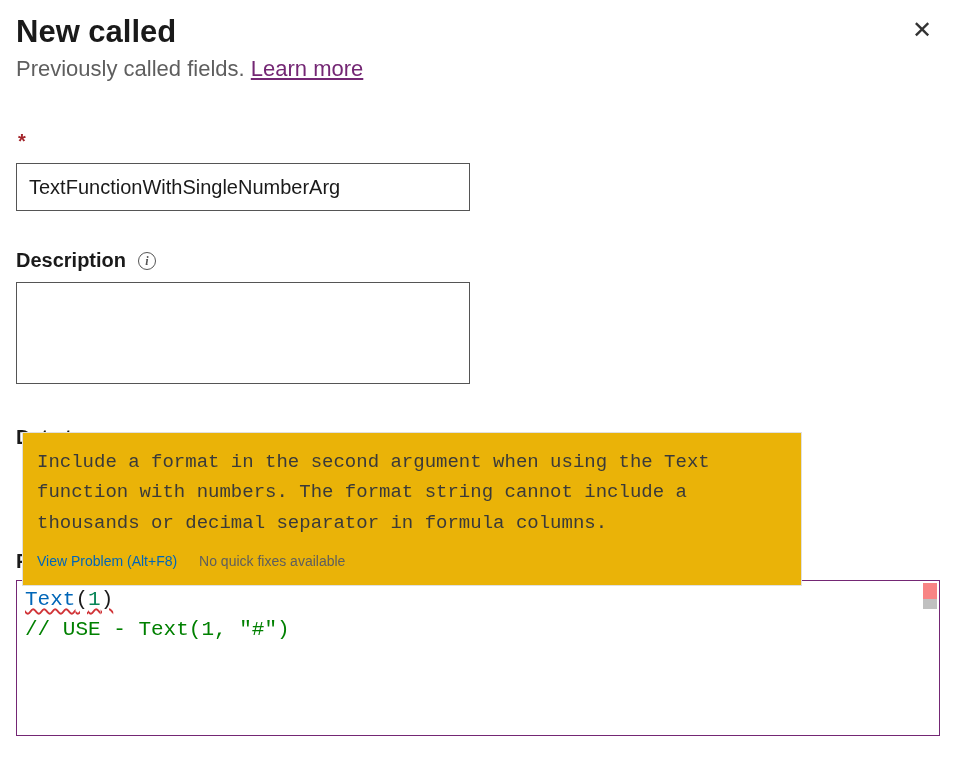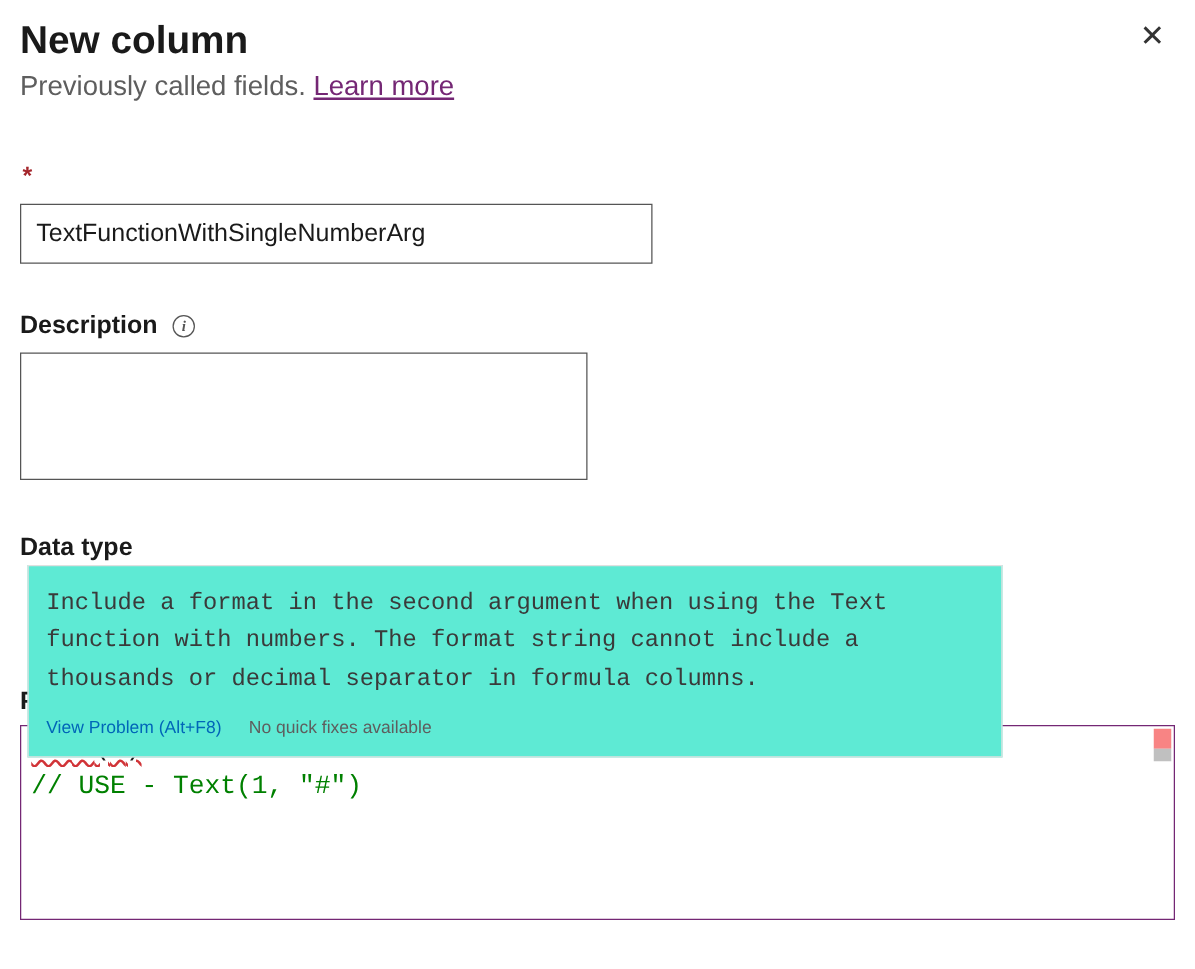--- a/index.html
+++ b/index.html
@@ -67,21 +67,21 @@
       border: 1px solid #555;
       border-radius: 50%;
       font-size: 12px;
       font-family: Georgia, serif;
       font-style: italic;
       color: #555;
       line-height: 1;
       margin-left: 4px;
     }
     .text-input {
-      width: 506px;
+      width: 454px;
       height: 48px;
       border: 1px solid #555;
       padding: 4px 12px;
       font-size: 20px;
       color: #1a1a1a;
       font-family: inherit;
     }
     .textarea-input {
       width: 454px;
       height: 102px;
@@ -103,23 +103,23 @@
       align-items: center;
       gap: 8px;
       overflow: hidden;
       height: 23px;
       align-items: flex-start;
       flex-direction: column;
     }
     .tooltip-box {
       position: absolute;
       left: 22px;
-      top: 452px;
+      top: 432px;
       width: 780px;
-      background: #5eead4;
+      background: #eab308;
       border: 1px solid #e0e0e0;
       padding: 14px 14px 12px 14px;
       font-family: "Consolas", "Courier New", monospace;
       font-size: 19px;
       line-height: 1.6;
       color: #3a3a3a;
       z-index: 10;
     }
     .tooltip-actions {
       margin-top: 12px;
@@ -182,21 +182,21 @@
       top: 18px;
       width: 14px;
       height: 10px;
       background: #c0c0c0;
     }
   </style>
 </head>
 <body>
 
 <div class="header-row">
-  <h1 class="page-title">New column</h1>
+  <h1 class="page-title">New called</h1>
   <button class="close-btn">
     <span>✕</span>
   </button>
 </div>
 
 <div class="subtitle">
   <span>Previously called fields. </span><a href="#" class="learn-more">Learn more</a>
 </div>
 
 <div class="field-group">

